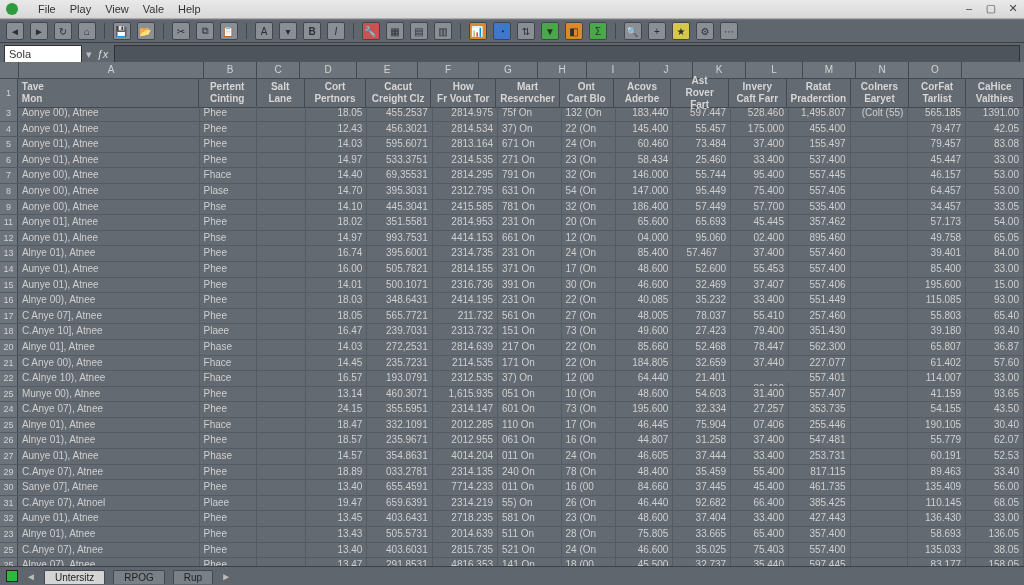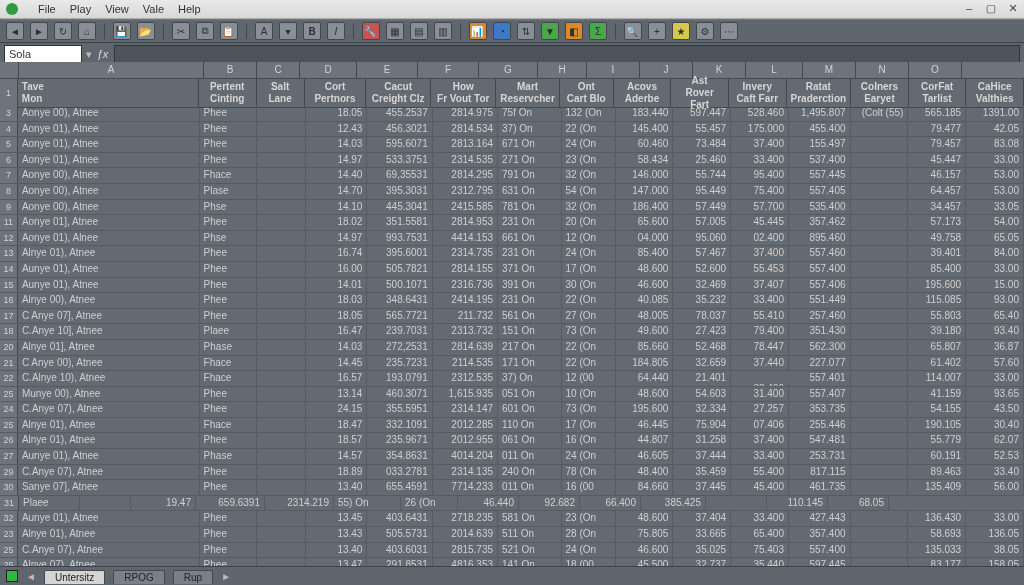--- a/index.html
+++ b/index.html
@@ -316,21 +316,21 @@
         <div class="rh">11</div>
         <div class="cell" style="width: 184px;">Aonye 01], Atnee</div>
         <div class="cell" style="width: 52px;">Phee</div>
         <div class="cell" style="width: 42px;"></div>
         <div class="cell r" style="width: 56px;">18.02</div>
         <div class="cell r" style="width: 60px;">351.5581</div>
         <div class="cell r" style="width: 60px;">2814.953</div>
         <div class="cell" style="width: 58px;">231 On</div>
         <div class="cell" style="width: 48px;">20 (On</div>
         <div class="cell r" style="width: 52px;">65.600</div>
-        <div class="cell r" style="width: 52px;">57.005</div>
+        <div class="cell r" style="width: 52px;">65.693</div>
         <div class="cell r" style="width: 52px;">45.445</div>
         <div class="cell r" style="width: 56px;">357.462</div>
         <div class="cell r" style="width: 52px;"></div>
         <div class="cell r" style="width: 52px;">57.173</div>
         <div class="cell r" style="width: 52px;">54.00</div>
       </div>
       <div class="row">
         <div class="rh">12</div>
         <div class="cell" style="width: 184px;">Aonye 01), Alnee</div>
         <div class="cell" style="width: 52px;">Phse</div>
@@ -352,21 +352,21 @@
         <div class="rh">13</div>
         <div class="cell" style="width: 184px;">Alnye 01), Atnee</div>
         <div class="cell" style="width: 52px;">Phee</div>
         <div class="cell" style="width: 42px;"></div>
         <div class="cell r" style="width: 56px;">16.74</div>
         <div class="cell r" style="width: 60px;">395.6001</div>
         <div class="cell r" style="width: 60px;">2314.735</div>
         <div class="cell" style="width: 58px;">231 On</div>
         <div class="cell" style="width: 48px;">24 (On</div>
         <div class="cell r" style="width: 52px;">85.400</div>
-        <div class="cell r" style="width: 52px;">57.467</div>
+        <div class="cell r" style="width: 52px; text-align: center;">57.467</div>
         <div class="cell r" style="width: 52px;">37.400</div>
         <div class="cell r" style="width: 56px;">557.460</div>
         <div class="cell r" style="width: 52px;"></div>
         <div class="cell r" style="width: 52px;">39.401</div>
         <div class="cell r" style="width: 52px;">84.00</div>
       </div>
       <div class="row">
         <div class="rh">14</div>
         <div class="cell" style="width: 184px;">Aunye 01), Atnee</div>
         <div class="cell" style="width: 52px;">Phee</div>
@@ -631,20 +631,21 @@
         <div class="cell r" style="width: 52px;">84.660</div>
         <div class="cell r" style="width: 52px;">37.445</div>
         <div class="cell r" style="width: 52px;">45.400</div>
         <div class="cell r" style="width: 56px;">461.735</div>
         <div class="cell r" style="width: 52px;"></div>
         <div class="cell r" style="width: 52px;">135.409</div>
         <div class="cell r" style="width: 52px;">56.00</div>
       </div>
       <div class="row">
         <div class="rh">31</div>
+        <div class="cell" style="width: 184px;">C.Anye 07), Atnoel</div>
         <div class="cell" style="width: 52px;">Plaee</div>
         <div class="cell" style="width: 42px;"></div>
         <div class="cell r" style="width: 56px;">19.47</div>
         <div class="cell r" style="width: 60px;">659.6391</div>
         <div class="cell r" style="width: 60px;">2314.219</div>
         <div class="cell" style="width: 58px;">55) On</div>
         <div class="cell" style="width: 48px;">26 (On</div>
         <div class="cell r" style="width: 52px;">46.440</div>
         <div class="cell r" style="width: 52px;">92.682</div>
         <div class="cell r" style="width: 52px;">66.400</div>

